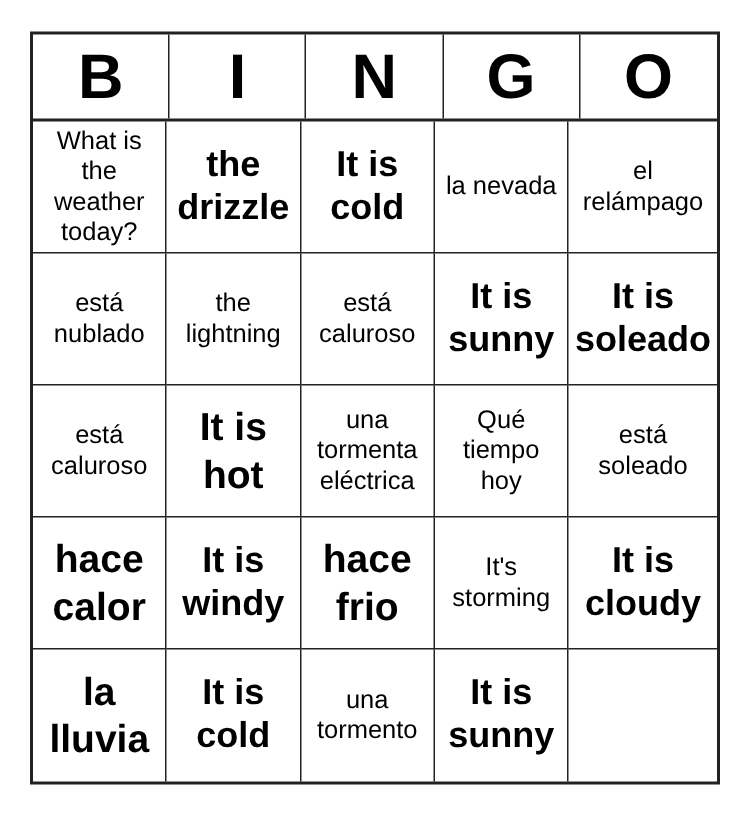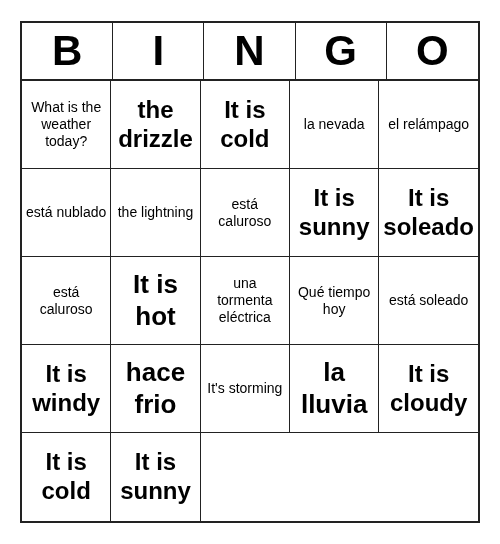--- a/index.html
+++ b/index.html
@@ -37,21 +37,21 @@
       grid-template-rows: repeat(5, 88px);
     }
     .bingo-cell {
       border-right: 1px solid #222;
       border-bottom: 1px solid #222;
       display: flex;
       align-items: center;
       justify-content: center;
       text-align: center;
       padding: 4px;
-      font-size: 14px;
+      font-size: 17px;
       line-height: 1.2;
     }
     .bingo-cell:nth-child(5n) {
       border-right: none;
     }
     .bingo-cell:nth-child(n+21) {
       border-bottom: none;
     }
     .bingo-cell.large {
       font-size: 24px;
@@ -83,21 +83,23 @@
       <div class="bingo-cell">está nublado</div>
       <div class="bingo-cell">the lightning</div>
       <div class="bingo-cell">está caluroso</div>
       <div class="bingo-cell large">It is sunny</div>
       <div class="bingo-cell large">It is soleado</div>
       <div class="bingo-cell">está caluroso</div>
       <div class="bingo-cell xlarge">It is hot</div>
       <div class="bingo-cell">una tormenta eléctrica</div>
       <div class="bingo-cell">Qué tiempo hoy</div>
       <div class="bingo-cell">está soleado</div>
+      <div class="bingo-cell xlarge">hace calor</div>
       <div class="bingo-cell large">It is windy</div>
       <div class="bingo-cell xlarge">hace frio</div>
       <div class="bingo-cell">It's storming</div>
+      <div class="bingo-cell large">It is cloudy</div>
       <div class="bingo-cell xlarge">la lluvia</div>
-      <div class="bingo-cell large">It is cloudy</div>
       <div class="bingo-cell large">It is cold</div>
+      <div class="bingo-cell">una tormento</div>
       <div class="bingo-cell large">It is sunny</div>
     </div>
 </div>
 
 </body></html>

